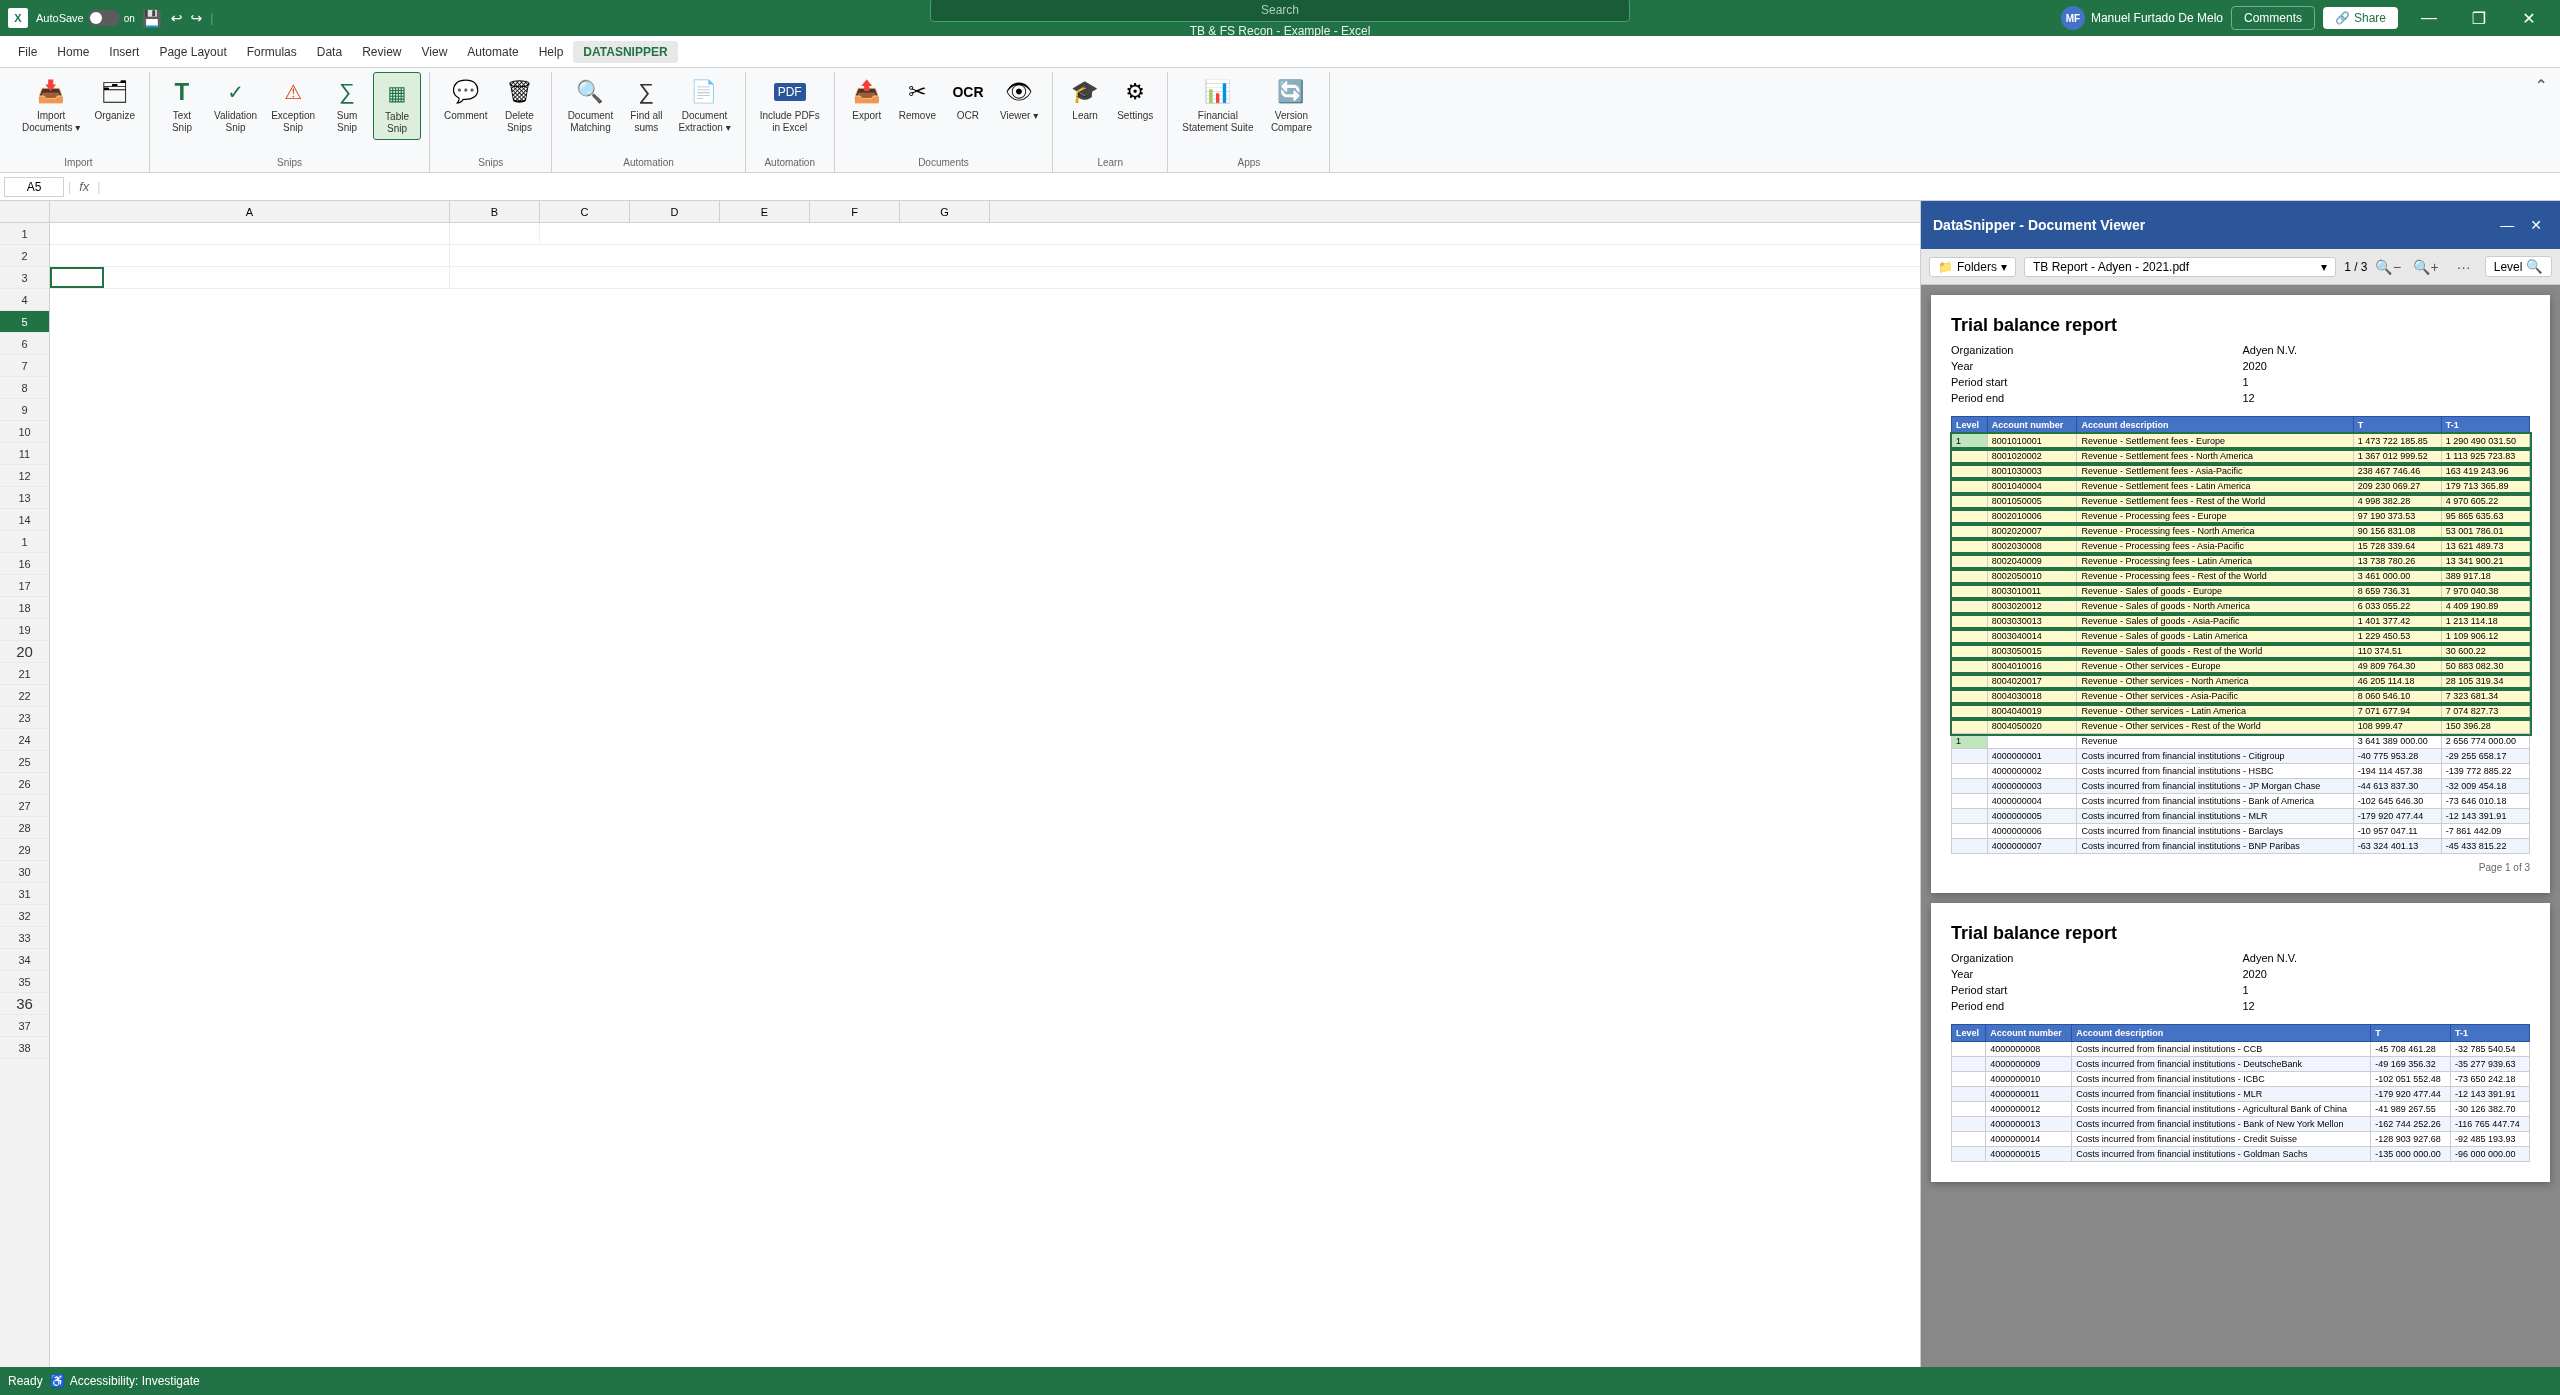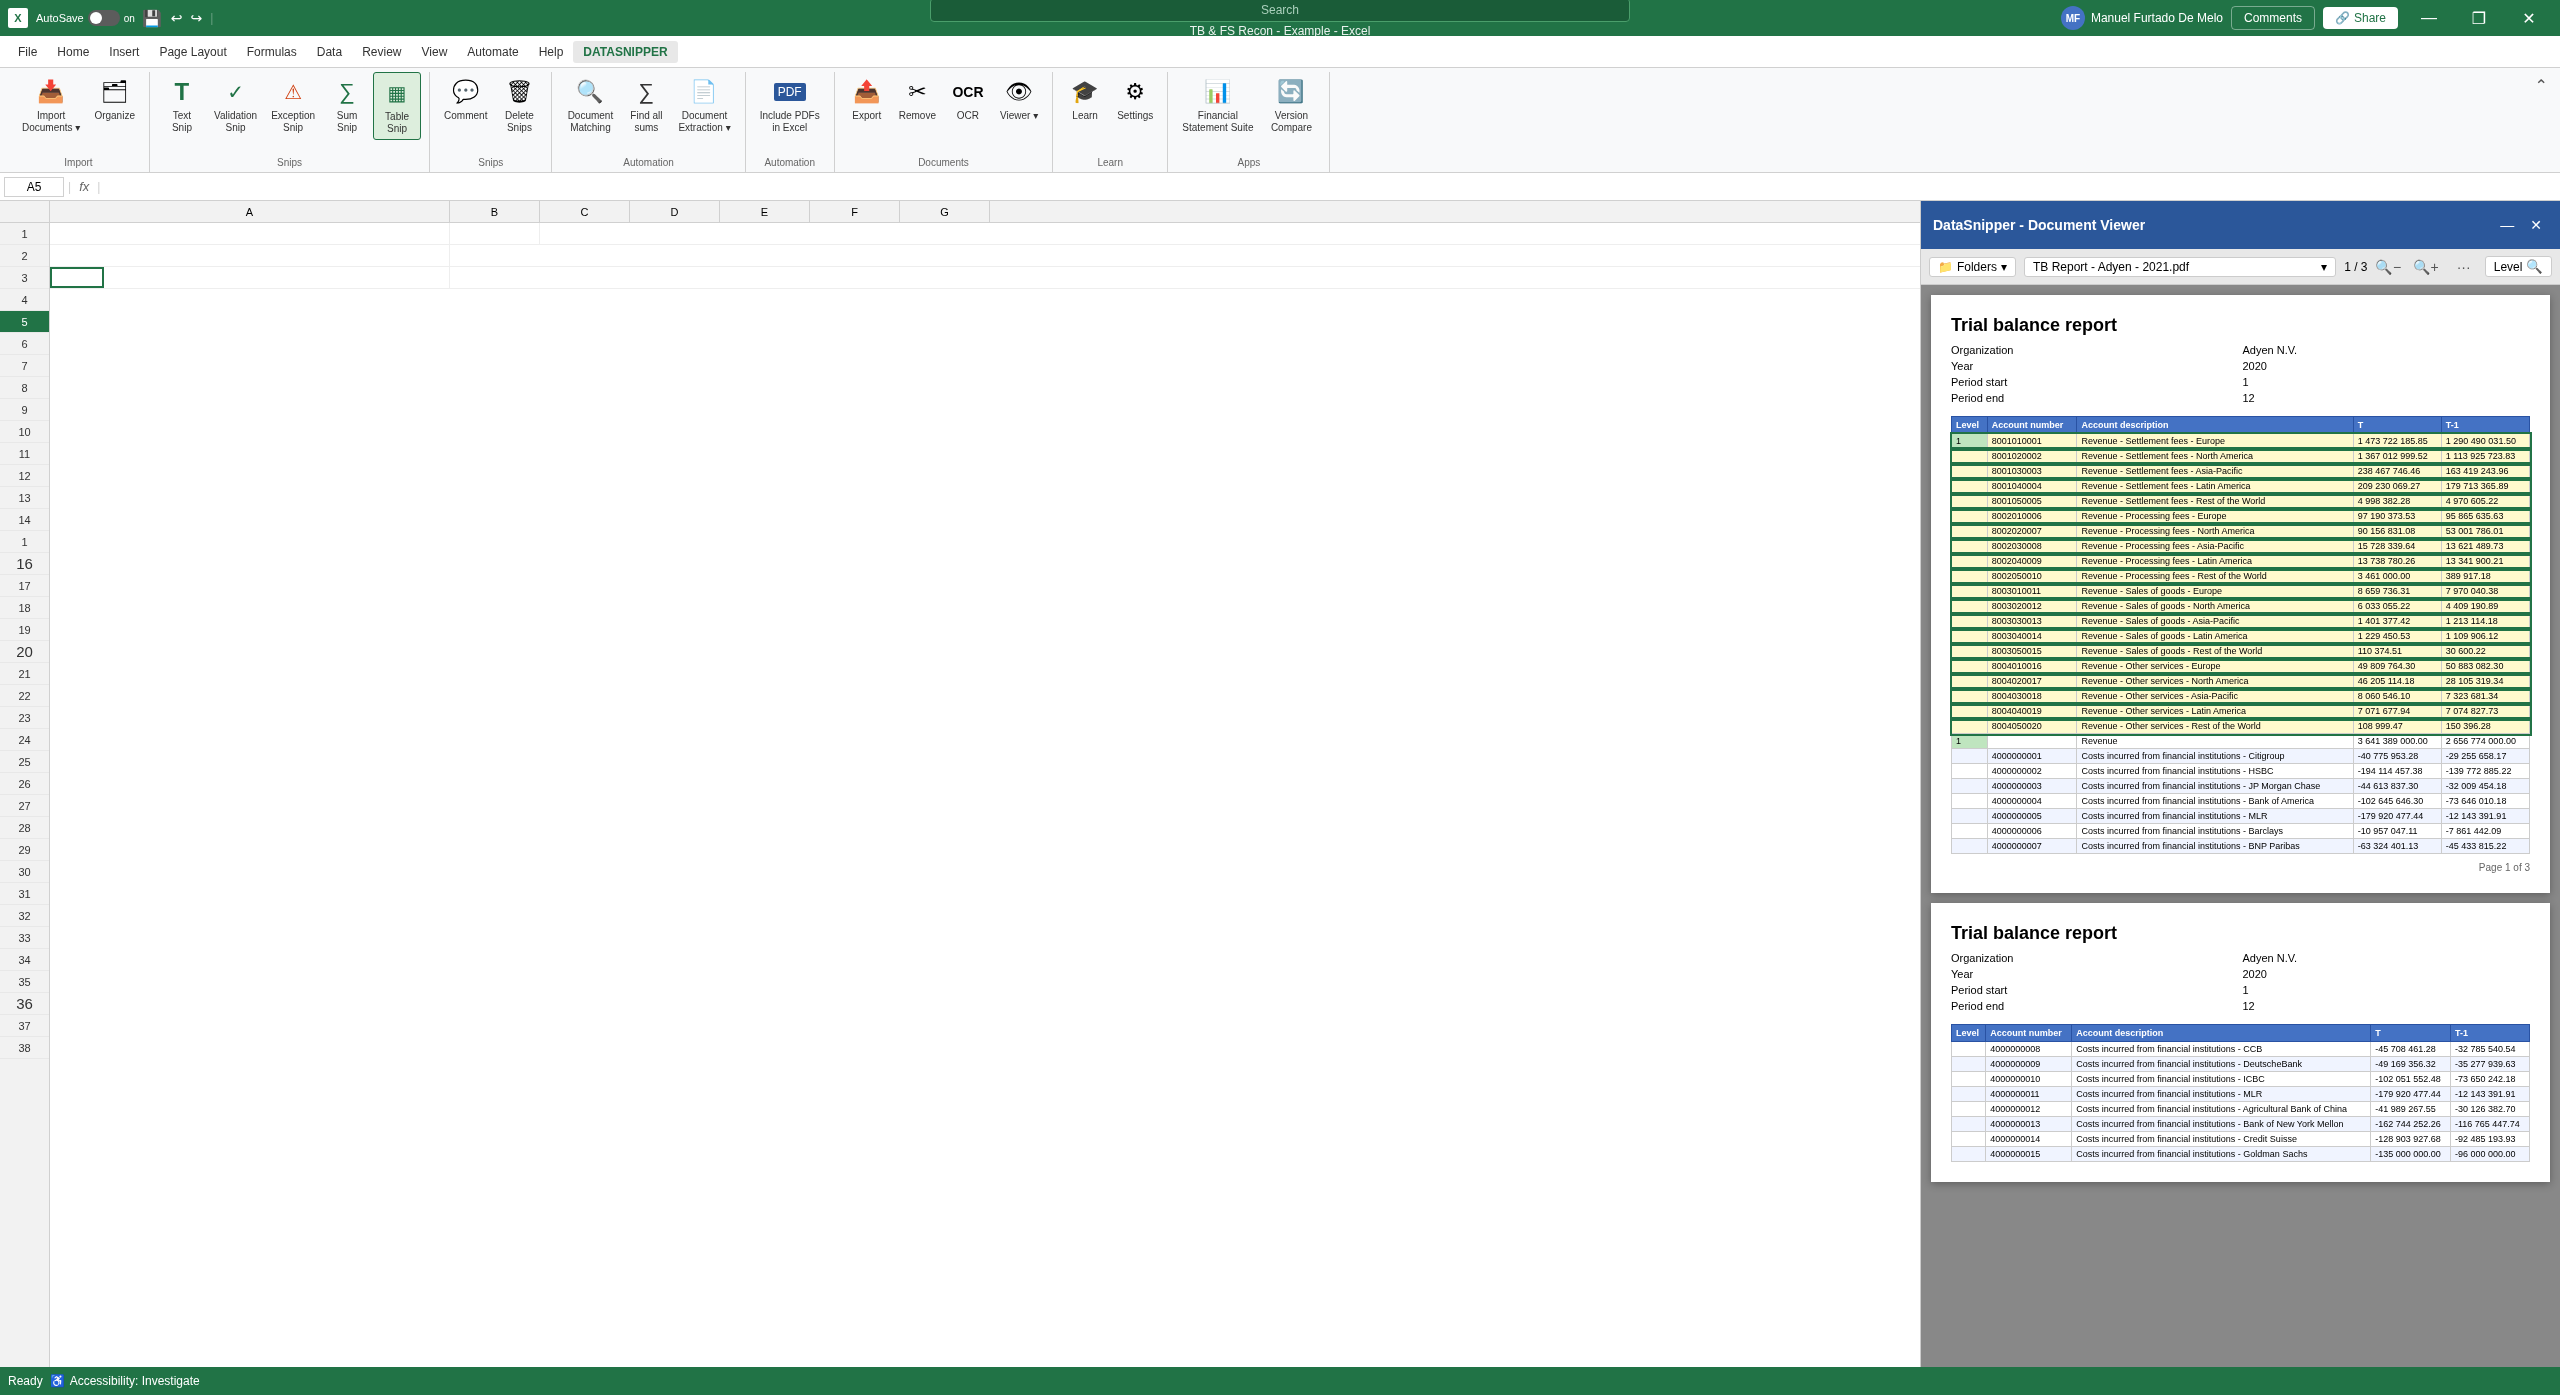--- a/index.html
+++ b/index.html
@@ -337,21 +337,21 @@
           <div style="height: 22px; display: flex; align-items: center; justify-content: center; font-size: 11px; color: rgb(51, 51, 51); border-bottom: 1px solid rgb(232, 232, 232);">6</div>
           <div style="height: 22px; display: flex; align-items: center; justify-content: center; font-size: 11px; color: rgb(51, 51, 51); border-bottom: 1px solid rgb(232, 232, 232);">7</div>
           <div style="height: 22px; display: flex; align-items: center; justify-content: center; font-size: 11px; color: rgb(51, 51, 51); border-bottom: 1px solid rgb(232, 232, 232);">8</div>
           <div style="height: 22px; display: flex; align-items: center; justify-content: center; font-size: 11px; color: rgb(51, 51, 51); border-bottom: 1px solid rgb(232, 232, 232);">9</div>
           <div style="height: 22px; display: flex; align-items: center; justify-content: center; font-size: 11px; color: rgb(51, 51, 51); border-bottom: 1px solid rgb(232, 232, 232);">10</div>
           <div style="height: 22px; display: flex; align-items: center; justify-content: center; font-size: 11px; color: rgb(51, 51, 51); border-bottom: 1px solid rgb(232, 232, 232);">11</div>
           <div style="height: 22px; display: flex; align-items: center; justify-content: center; font-size: 11px; color: rgb(51, 51, 51); border-bottom: 1px solid rgb(232, 232, 232);">12</div>
           <div style="height: 22px; display: flex; align-items: center; justify-content: center; font-size: 11px; color: rgb(51, 51, 51); border-bottom: 1px solid rgb(232, 232, 232);">13</div>
           <div style="height: 22px; display: flex; align-items: center; justify-content: center; font-size: 11px; color: rgb(51, 51, 51); border-bottom: 1px solid rgb(232, 232, 232);">14</div>
           <div style="height: 22px; display: flex; align-items: center; justify-content: center; font-size: 11px; color: rgb(51, 51, 51); border-bottom: 1px solid rgb(232, 232, 232);">1</div>
-          <div style="height: 22px; display: flex; align-items: center; justify-content: center; font-size: 15px; color: rgb(51, 51, 51); border-bottom: 1px solid rgb(232, 232, 232); text-align: center;">16</div>
+          <div style="height: 22px; display: flex; align-items: center; justify-content: center; font-size: 11px; color: rgb(51, 51, 51); border-bottom: 1px solid rgb(232, 232, 232); text-align: center;">16</div>
           <div style="height: 22px; display: flex; align-items: center; justify-content: center; font-size: 11px; color: rgb(51, 51, 51); border-bottom: 1px solid rgb(232, 232, 232);">17</div>
           <div style="height: 22px; display: flex; align-items: center; justify-content: center; font-size: 11px; color: rgb(51, 51, 51); border-bottom: 1px solid rgb(232, 232, 232);">18</div>
           <div style="height: 22px; display: flex; align-items: center; justify-content: center; font-size: 11px; color: rgb(51, 51, 51); border-bottom: 1px solid rgb(232, 232, 232);">19</div>
           <div style="height: 22px; display: flex; align-items: center; justify-content: center; font-size: 15px; color: rgb(51, 51, 51); border-bottom: 1px solid rgb(232, 232, 232);">20</div>
           <div style="height: 22px; display: flex; align-items: center; justify-content: center; font-size: 11px; color: rgb(51, 51, 51); border-bottom: 1px solid rgb(232, 232, 232);">21</div>
           <div style="height: 22px; display: flex; align-items: center; justify-content: center; font-size: 11px; color: rgb(51, 51, 51); border-bottom: 1px solid rgb(232, 232, 232);">22</div>
           <div style="height: 22px; display: flex; align-items: center; justify-content: center; font-size: 11px; color: rgb(51, 51, 51); border-bottom: 1px solid rgb(232, 232, 232);">23</div>
           <div style="height: 22px; display: flex; align-items: center; justify-content: center; font-size: 11px; color: rgb(51, 51, 51); border-bottom: 1px solid rgb(232, 232, 232);">24</div>
           <div style="height: 22px; display: flex; align-items: center; justify-content: center; font-size: 11px; color: rgb(51, 51, 51); border-bottom: 1px solid rgb(232, 232, 232);">25</div>
           <div style="height: 22px; display: flex; align-items: center; justify-content: center; font-size: 11px; color: rgb(51, 51, 51); border-bottom: 1px solid rgb(232, 232, 232);">26</div>

